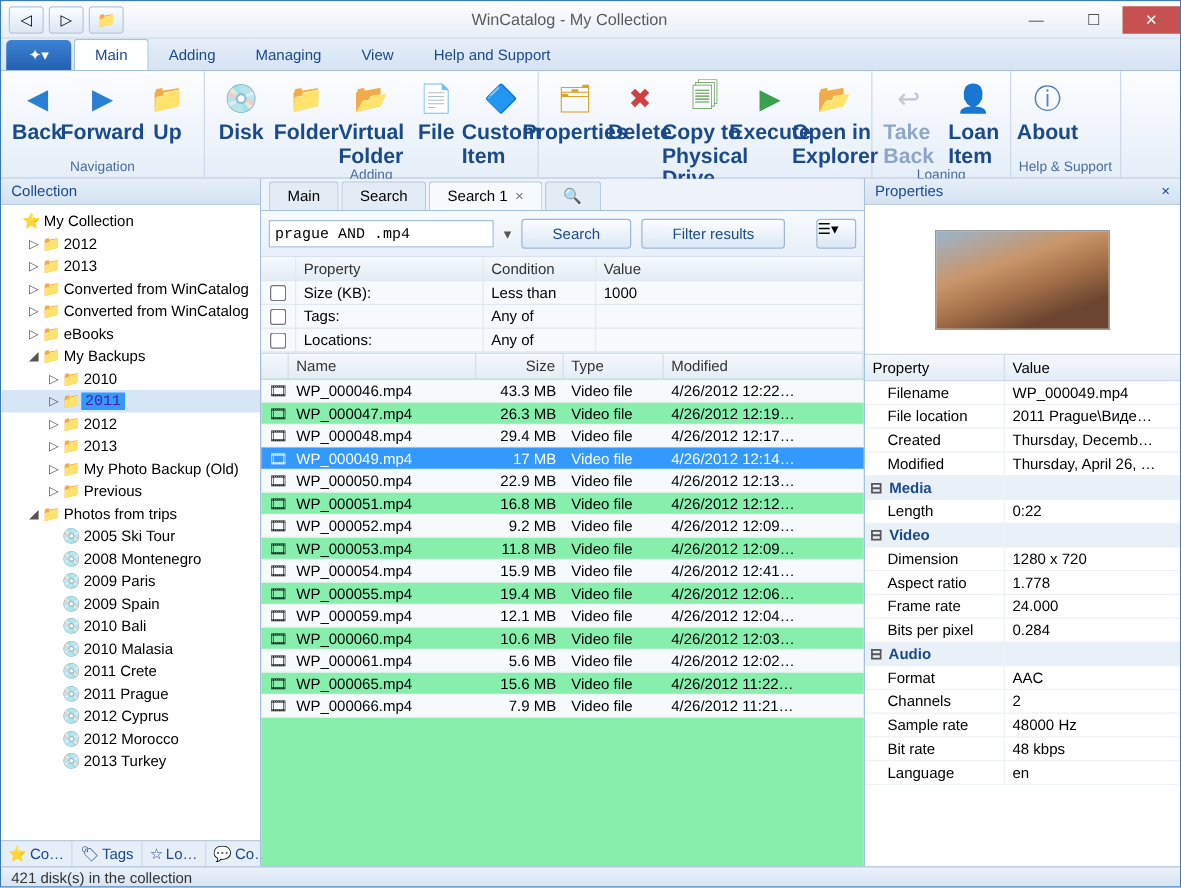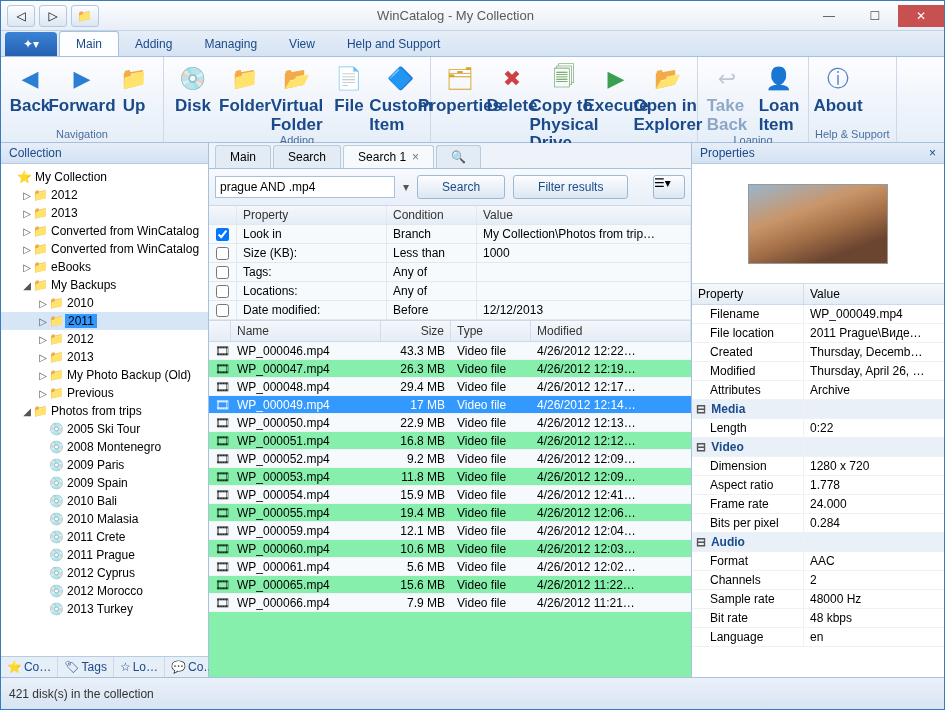--- a/index.html
+++ b/index.html
@@ -36,35 +36,35 @@
 
 
 .collection { width: 208px; background: #fafbfc; border-right: 1px solid #a7c0dc; display: flex; flex-direction: column; }
 .panel-head { background: linear-gradient(#e6eef8,#d3e2f3); padding: 3px 8px; color: #1a4a8a; font-size: 12px; border-bottom: 1px solid #b8cce0; }
 .tree { flex: 1; overflow-y: auto; padding: 4px 0; background: #fff; }
 .tn { display: flex; align-items: center; height: 18px; padding-left: 4px; cursor: pointer; white-space: nowrap; }
 .tn .tw { width: 12px; text-align: center; color: #555; font-size: 10px; }
 .tn .ti { width: 16px; text-align: center; }
 .tn .tl { padding-left: 2px; }
 .tn.sel { background: #d7e6f7; }
-.tn.sel .tl { background: #3399ff; color: #000000; padding: 0 3px; }
+.tn.sel .tl { background: #3399ff; color: #4c1d95; padding: 0 3px; font-family: Liberation Mono, monospace; }
 .ind1 { padding-left: 20px; } .ind2 { padding-left: 36px; }
 .bottomtabs { display: flex; background: #e6eef8; border-top: 1px solid #b8cce0; }
 .btab { padding: 3px 6px; font-size: 11px; color: #1a4a8a; cursor: pointer; border-right: 1px solid #cdd9e8; display: flex; align-items: center; gap: 2px; }
 
 
 .center { flex: 1; display: flex; flex-direction: column; min-width: 0; border-right: 1px solid #a7c0dc; }
 .ctabs { height: 26px; background: #eef3fa; display: flex; align-items: flex-end; padding-left: 6px; border-bottom: 1px solid #a7c0dc; }
 .ctab { padding: 4px 14px; background: #f7fafd; border: 1px solid #b8cce0; border-bottom: none; border-radius: 3px 3px 0 0; margin-right: 2px; cursor: pointer; display: flex; align-items: center; gap: 6px; }
 .ctab.inactive { background: #e3ebf4; }
 .ctab .cx { color: #777; cursor: pointer; }
 
 
 .searchbar { padding: 6px; background: linear-gradient(#f7fafd,#e8eff8); border-bottom: 1px solid #cdd9e8; display: flex; gap: 8px; align-items: center; }
-.searchbar input { width: 180px; height: 22px; padding: 0 4px; border: 1px solid #a7c0dc; }
+.searchbar input { width: 180px; height: 22px; padding: 0 4px; border: 1px solid #a7c0dc; font-family: Liberation Mono, monospace; }
 .sbtn { height: 24px; padding: 0 24px; border: 1px solid #9fb8d2; background: linear-gradient(#fcfdff,#dbe7f4); border-radius: 3px; cursor: pointer; text-align: center; line-height: 22px; color: #1a4a8a; }
 .viewbtn { width: 32px; height: 24px; border: 1px solid #9fb8d2; background: linear-gradient(#fcfdff,#dbe7f4); border-radius: 3px; margin-left: auto; cursor: pointer; }
 
 
 .filtergrid { background: #f7fafd; border-bottom: 1px solid #cdd9e8; }
 .filtergrid .fh, .filtergrid .fr { display: flex; border-bottom: 1px solid #e2e8f0; }
 .filtergrid .fh { background: linear-gradient(#f5f8fc,#e4ecf5); font-weight: normal; color: #333; }
 .fc { padding: 2px 6px; border-right: 1px solid #e2e8f0; overflow: hidden; white-space: nowrap; display: flex; align-items: center; gap: 4px; }
 .fc1 { width: 28px; justify-content: center; } .fc2 { width: 150px; } .fc3 { width: 90px; } .fc4 { flex: 1; }
 .fc input[type=checkbox] { cursor: pointer; }
@@ -88,21 +88,21 @@
 .pgh { display: flex; background: linear-gradient(#f5f8fc,#e4ecf5); border-bottom: 1px solid #cdd9e8; }
 .pgh div { padding: 3px 6px; } .pgh .pk { width: 112px; border-right: 1px solid #d3dde8; } .pgh .pv { flex: 1; }
 .pr { display: flex; border-bottom: 1px solid #eef1f5; }
 .pr .pk { width: 112px; padding: 2px 6px 2px 18px; border-right: 1px solid #eef1f5; overflow: hidden; white-space: nowrap; }
 .pr .pv { flex: 1; padding: 2px 6px; overflow: hidden; white-space: nowrap; }
 .pr.cat { background: #eaf0f8; font-weight: bold; color: #1a4a8a; }
 .pr.cat .pk { padding-left: 4px; }
 .pr.cat .tw { display: inline-block; width: 12px; color: #555; }
 
 
-.statusbar { height: 32px; background: linear-gradient(#eaf1fa,#d7e4f2); border-top: 1px solid #a7c0dc; padding: 2px 8px; color: #333; font-size: 11px; display: flex; align-items: center; }
+.statusbar { height: 16px; background: linear-gradient(#eaf1fa,#d7e4f2); border-top: 1px solid #a7c0dc; padding: 2px 8px; color: #333; font-size: 11px; display: flex; align-items: center; }
 
 
 .ic-back { color: #2a7fd4; } .ic-fwd { color: #2a7fd4; } .ic-up { color: #d9a427; }
 .ic-disk { color: #7a8aa0; } .ic-folder { color: #d9a427; } .ic-vfolder { color: #6aa9c8; }
 .ic-file { color: #8aa0b8; } .ic-custom { color: #6aa9c8; } .ic-props { color: #d9a427; }
 .ic-delete { color: #d04040; } .ic-copy { color: #5a9a4a; } .ic-exec { color: #3aa050; }
 .ic-open { color: #d9a427; } .ic-take { color: #7a8aa0; } .ic-loan { color: #5a80c0; }
 .ic-about { color: #5a80c0; }
 </style>
 </head>
@@ -395,28 +395,20 @@
     </div>
     <div class="filtergrid" id="fgrid">
         <div class="fh">
           <div class="fc fc1"></div>
           <div class="fc fc2">Property</div>
           <div class="fc fc3">Condition</div>
           <div class="fc fc4">Value</div>
         </div>
         <div class="fr">
           <div class="fc fc1">
-            <input type="checkbox" checked="" style="">
-          </div>
-          <div class="fc fc2">Look in</div>
-          <div class="fc fc3">Branch</div>
-          <div class="fc fc4">My Collection\Photos from trip…</div>
-        </div>
-        <div class="fr">
-          <div class="fc fc1">
             <input type="checkbox" style="">
           </div>
           <div class="fc fc2">Size (KB):</div>
           <div class="fc fc3">Less than</div>
           <div class="fc fc4">1000</div>
         </div>
         <div class="fr">
           <div class="fc fc1">
             <input type="checkbox" style="">
           </div>
@@ -425,28 +417,20 @@
           <div class="fc fc4"></div>
         </div>
         <div class="fr">
           <div class="fc fc1">
             <input type="checkbox" style="">
           </div>
           <div class="fc fc2">Locations:</div>
           <div class="fc fc3">Any of</div>
           <div class="fc fc4"></div>
         </div>
-        <div class="fr">
-          <div class="fc fc1">
-            <input type="checkbox" style="">
-          </div>
-          <div class="fc fc2">Date modified:</div>
-          <div class="fc fc3">Before</div>
-          <div class="fc fc4">12/12/2013</div>
-        </div>
       </div>
     <div class="filelist" id="flist">
         <div class="flh">
           <div class="fcol ic"></div>
           <div class="fcol nm">Name</div>
           <div class="fcol sz">Size</div>
           <div class="fcol ty">Type</div>
           <div class="fcol md">Modified</div>
         </div>
         <div class="flr">
@@ -579,24 +563,20 @@
           <div class="pv">2011 Prague\Виде…</div>
         </div>
         <div class="pr">
           <div class="pk">Created</div>
           <div class="pv">Thursday, Decemb…</div>
         </div>
         <div class="pr">
           <div class="pk">Modified</div>
           <div class="pv">Thursday, April 26, …</div>
         </div>
-        <div class="pr">
-          <div class="pk">Attributes</div>
-          <div class="pv">Archive</div>
-        </div>
         <div class="pr cat">
           <div class="pk"><span class="tw">⊟</span> Media</div>
           <div class="pv"></div>
         </div>
         <div class="pr">
           <div class="pk">Length</div>
           <div class="pv">0:22</div>
         </div>
         <div class="pr cat">
           <div class="pk"><span class="tw">⊟</span> Video</div>

